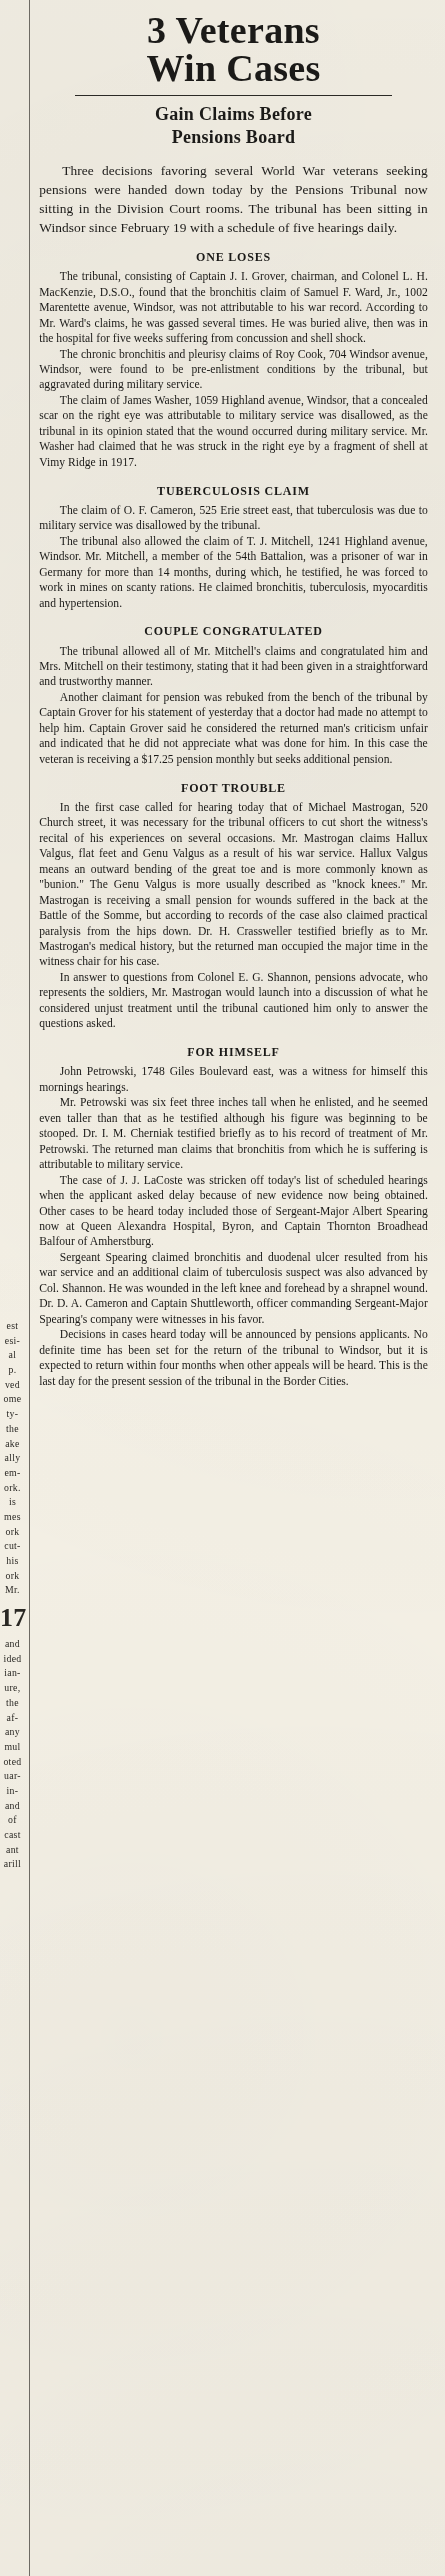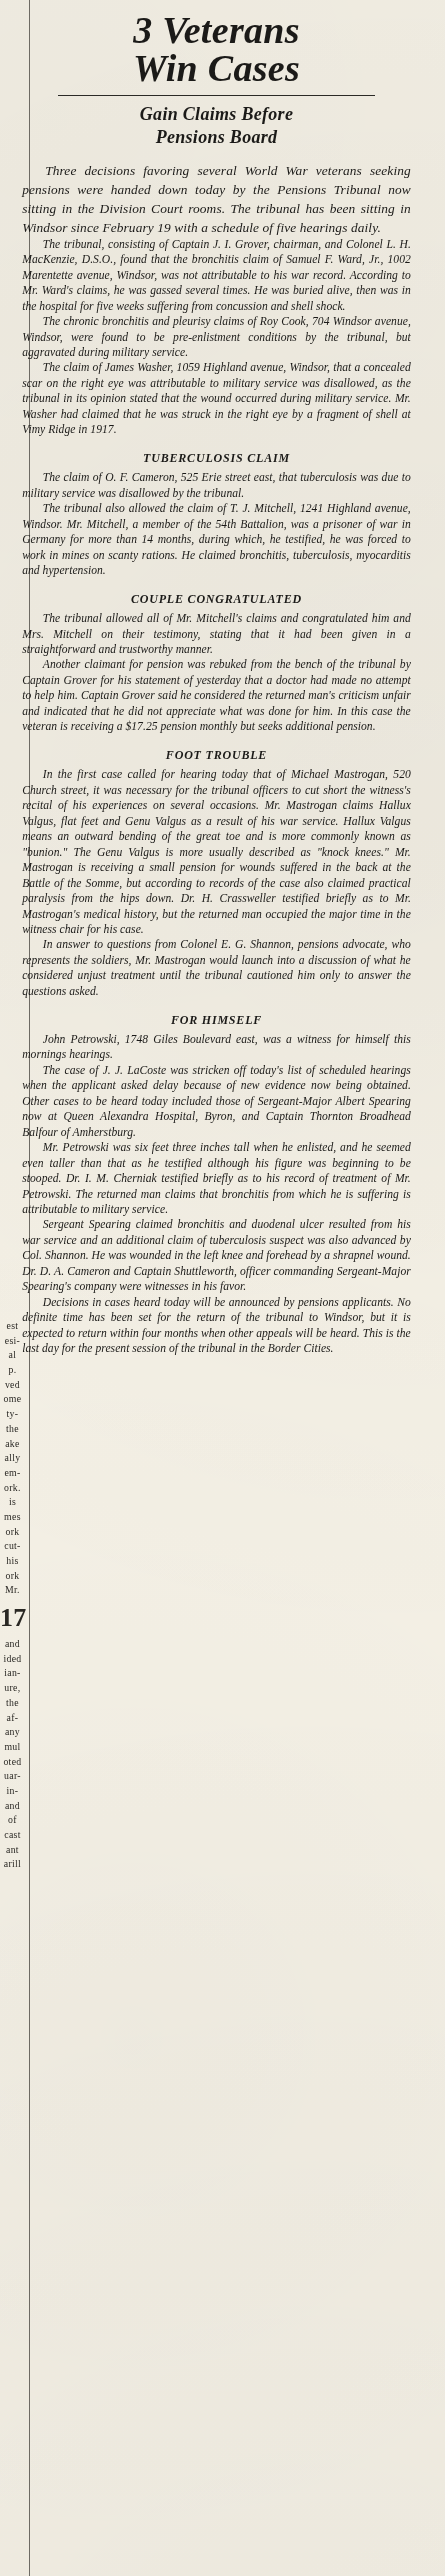--- a/index.html
+++ b/index.html
@@ -53,25 +53,24 @@
     line-height: 1.5;
     letter-spacing: 0.3px;
   }
   .margin-frag.big {
     font-size: 26px;
     font-weight: bold;
     padding-right: 3.1px;
   }
   .column {
     position: relative;
-    margin-left: 15px;
+    margin-left: 32px;
     width: 403px;
     box-sizing: border-box;
     padding: 9.3px 7.2px 20.6px 7.2px;
-    font-style: italic;
   }
   h1.headline {
     margin: 3.1px 0 1px 0;
     text-align: center;
     font-family: "Liberation Serif", serif;
     font-weight: bold;
     font-size: 38px;
     line-height: 0.98;
     letter-spacing: 0.3px;
   }
@@ -172,40 +171,41 @@
 
     <hr class="rule">
 
     <h2 class="subhead">
       <span>Gain  Claims  Before</span>
       <span>Pensions  Board</span>
     </h2>
 
     <p class="lede">Three decisions favoring several World War veterans seeking pensions were handed down today by the Pensions Tribunal now sitting in the Division Court rooms. The tribunal has been sitting in Windsor since February 19 with a schedule of five hearings daily.</p>
 
+    <h3 class="deck">ONE LOSES</h3>
     <p class="body">The tribunal, consisting of Captain J. I. Grover, chairman, and Colonel L. H. MacKenzie, D.S.O., found that the bronchitis claim of Samuel F. Ward, Jr., 1002 Marentette avenue, Windsor, was not attributable to his war record. According to Mr. Ward's claims, he was gassed several times. He was buried alive, then was in the hospital for five weeks suffering from concussion and shell shock.</p>
     <p class="body">The chronic bronchitis and pleurisy claims of Roy Cook, 704 Windsor avenue, Windsor, were found to be pre-enlistment conditions by the tribunal, but aggravated during military service.</p>
     <p class="body">The claim of James Washer, 1059 Highland avenue, Windsor, that a concealed scar on the right eye was attributable to military service was disallowed, as the tribunal in its opinion stated that the wound occurred during military service. Mr. Washer had claimed that he was struck in the right eye by a fragment of shell at Vimy Ridge in 1917.</p>
 
     <h3 class="deck">TUBERCULOSIS CLAIM</h3>
     <p class="body">The claim of O. F. Cameron, 525 Erie street east, that tuberculosis was due to military service was disallowed by the tribunal.</p>
     <p class="body">The tribunal also allowed the claim of T. J. Mitchell, 1241 Highland avenue, Windsor. Mr. Mitchell, a member of the 54th Battalion, was a prisoner of war in Germany for more than 14 months, during which, he testified, he was forced to work in mines on scanty rations. He claimed bronchitis, tuberculosis, myocarditis and hypertension.</p>
 
     <h3 class="deck">COUPLE CONGRATULATED</h3>
     <p class="body">The tribunal allowed all of Mr. Mitchell's claims and congratulated him and Mrs. Mitchell on their testimony, stating that it had been given in a straightforward and trustworthy manner.</p>
     <p class="body">Another claimant for pension was rebuked from the bench of the tribunal by Captain Grover for his statement of yesterday that a doctor had made no attempt to help him. Captain Grover said he considered the returned man's criticism unfair and indicated that he did not appreciate what was done for him. In this case the veteran is receiving a $17.25 pension monthly but seeks additional pension.</p>
 
     <h3 class="deck">FOOT TROUBLE</h3>
     <p class="body">In the first case called for hearing today that of Michael Mastrogan, 520 Church street, it was necessary for the tribunal officers to cut short the witness's recital of his experiences on several occasions. Mr. Mastrogan claims Hallux Valgus, flat feet and Genu Valgus as a result of his war service. Hallux Valgus means an outward bending of the great toe and is more commonly known as "bunion." The Genu Valgus is more usually described as "knock knees." Mr. Mastrogan is receiving a small pension for wounds suffered in the back at the Battle of the Somme, but according to records of the case also claimed practical paralysis from the hips down. Dr. H. Crassweller testified briefly as to Mr. Mastrogan's medical history, but the returned man occupied the major time in the witness chair for his case.</p>
     <p class="body">In answer to questions from Colonel E. G. Shannon, pensions advocate, who represents the soldiers, Mr. Mastrogan would launch into a discussion of what he considered unjust treatment until the tribunal cautioned him only to answer the questions asked.</p>
 
     <h3 class="deck">FOR HIMSELF</h3>
     <p class="body">John Petrowski, 1748 Giles Boulevard east, was a witness for himself this mornings hearings.</p>
+    <p class="body">Mr. Petrowski was six feet three inches tall when he enlisted, and he seemed even taller than that as he testified although his figure was beginning to be stooped. Dr. I. M. Cherniak testified briefly as to his record of treatment of Mr. Petrowski. The returned man claims that bronchitis from which he is suffering is attributable to military service.</p>
     <p class="body">The case of J. J. LaCoste was stricken off today's list of scheduled hearings when the applicant asked delay because of new evidence now being obtained. Other cases to be heard today included those of Sergeant-Major Albert Spearing now at Queen Alexandra Hospital, Byron, and Captain Thornton Broadhead Balfour of Amherstburg.</p>
-    <p class="body">Mr. Petrowski was six feet three inches tall when he enlisted, and he seemed even taller than that as he testified although his figure was beginning to be stooped. Dr. I. M. Cherniak testified briefly as to his record of treatment of Mr. Petrowski. The returned man claims that bronchitis from which he is suffering is attributable to military service.</p>
     <p class="body">Sergeant Spearing claimed bronchitis and duodenal ulcer resulted from his war service and an additional claim of tuberculosis suspect was also advanced by Col. Shannon. He was wounded in the left knee and forehead by a shrapnel wound. Dr. D. A. Cameron and Captain Shuttleworth, officer commanding Sergeant-Major Spearing's company were witnesses in his favor.</p>
     <p class="body">Decisions in cases heard today will be announced by pensions applicants. No definite time has been set for the return of the tribunal to Windsor, but it is expected to return within four months when other appeals will be heard. This is the last day for the present session of the tribunal in the Border Cities.</p>
 
     <div class="col-end"></div>
   </div>
 
 </div>
 
 
 </body></html>

